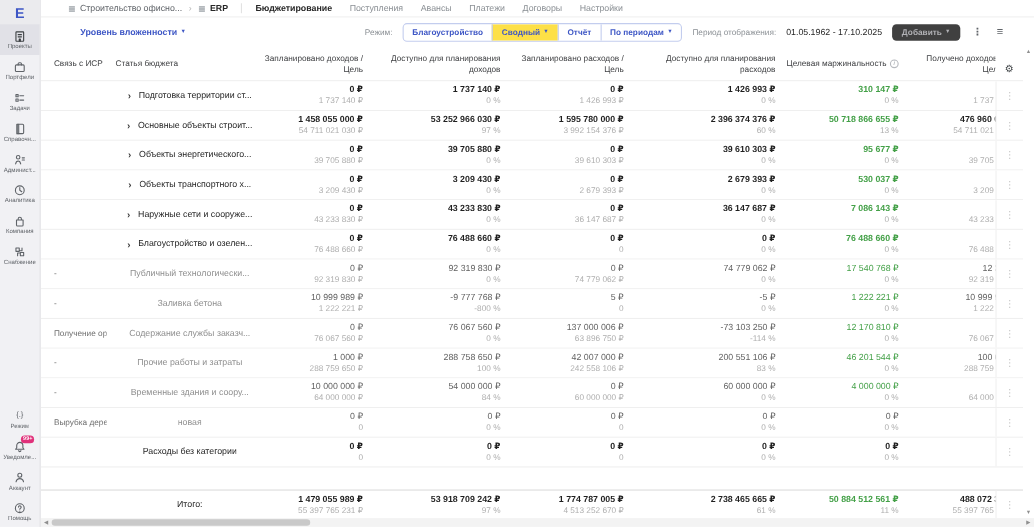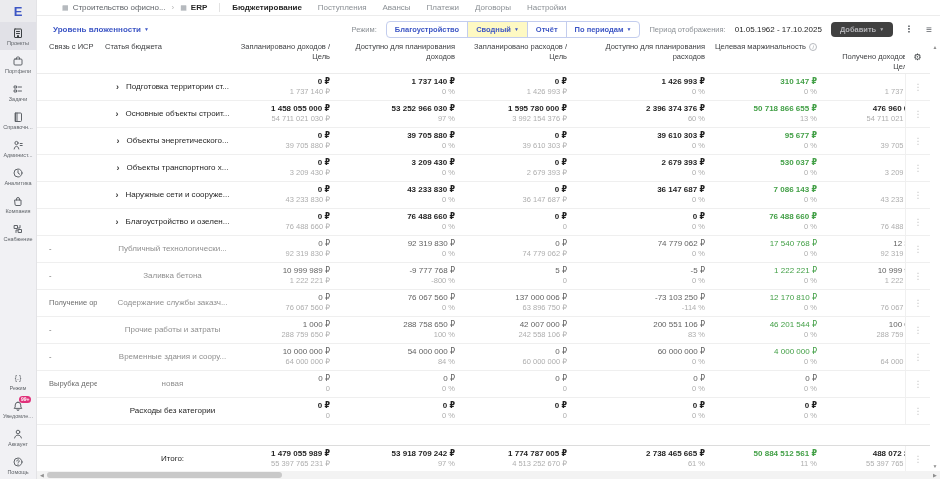--- a/index.html
+++ b/index.html
@@ -31,40 +31,40 @@
   .crumb-project{color:#5f6368;cursor:pointer}
   .crumb-sep{color:#b6b6b6;margin:0 6px;font-size:8px}
   .crumb-app{font-weight:bold;color:#262626;cursor:pointer}
   .tb-div{width:1px;height:9px;background:#e2e2e2;margin:0 12px}
   .tabs{display:flex;gap:16px}
   .tab{color:#8a8f94;cursor:pointer;white-space:nowrap}
   .tab.active{color:#262626;font-weight:bold}
 
   
   .toolbar{position:absolute;left:37px;right:0;top:16px;height:26px;background:#fff;
-    display:flex;align-items:center;justify-content:space-between;padding:0 6px}
+    display:flex;align-items:center;justify-content:space-between;padding:0 26px}
   .nest-link{color:#3d56c5;font-weight:bold;font-size:8px;cursor:pointer;display:flex;
     align-items:center;gap:3px;margin-left:10px}
   .caret{font-size:5px;line-height:1}
   .tb-right{display:flex;align-items:center;gap:9px}
   .dim-label{color:#8a8f94;font-size:7.5px;white-space:nowrap}
   .seg{display:flex;border:1px solid #c3cdee;border-radius:4px;overflow:hidden;background:#fff}
   .seg-btn{padding:3px 8px;font-size:7.5px;color:#3d56c5;font-weight:bold;cursor:pointer;
     border-left:1px solid #c3cdee;display:flex;align-items:center;gap:3px;white-space:nowrap}
   .seg-btn:first-child{border-left:none}
-  .seg-btn.selected{background:#fef9c3}
+  .seg-btn.selected{background:#fde047}
   .period-value{font-size:8px;color:#262626;white-space:nowrap}
   .add-btn{background:#404040;color:#b2b2b6;font-size:7.5px;font-weight:bold;padding:3px 9px;
     border-radius:4px;display:flex;align-items:center;gap:3px;cursor:default;white-space:nowrap}
   .kebab{color:#5f6368;font-size:9px;font-weight:bold;cursor:pointer;padding:0 2px}
   .burger{color:#5f6368;font-size:10px;cursor:pointer;padding:0 2px}
 
   
   .table{position:absolute;left:37px;top:42px;right:10px;bottom:8px;overflow:hidden}
-  .thead{display:flex;align-items:flex-start;height:32px;border-bottom:1px solid #ececec}
+  .thead{display:flex;align-items:center;height:32px;border-bottom:1px solid #ececec}
   .th{font-size:7.5px;color:#3f4043;white-space:pre-line;line-height:1.3}
   .num{text-align:right}
   .col-isr{width:60px;padding-left:12px}
   .col-name{width:143px;padding-left:8px}
   .col-pi{width:90px}.col-ai{width:125px}.col-pe{width:112px}.col-ae{width:138px}
   .col-margin{width:112px}
   .col-rec{width:88px;overflow:hidden}
   .col-actions{width:25px;text-align:center}
   .th-margin{display:flex;align-items:center;justify-content:flex-end;gap:3px}
   .info-ic{width:8px;height:8px;border:1px solid #b6b9be;border-radius:50%;color:#9aa0a6;

